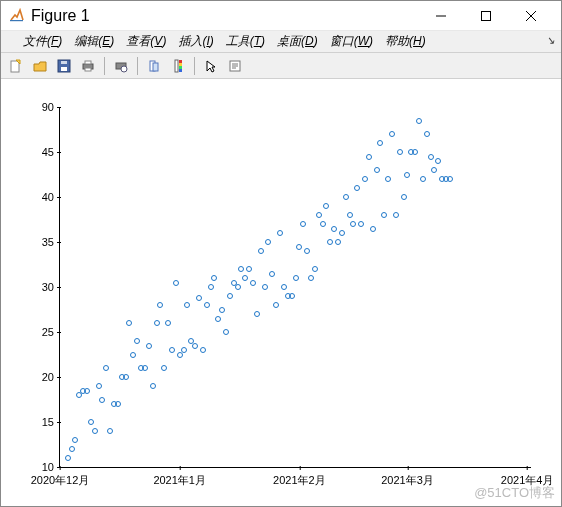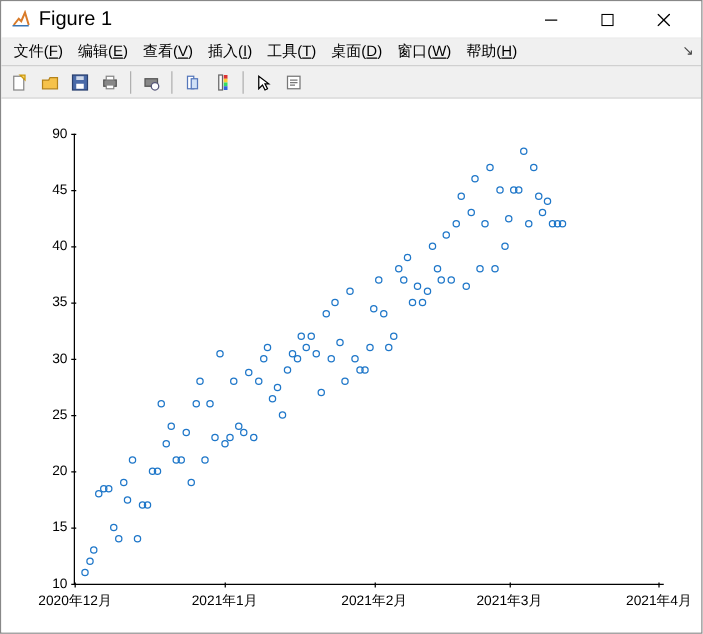--- a/index.html
+++ b/index.html
@@ -28,25 +28,26 @@
   .titlebar .spacer { flex: 1; }
   .win-btn {
     width: 45px; height: 30px;
     display: flex; align-items: center; justify-content: center;
     color: #000; stroke: #000;
   }
   .menubar {
     height: 22px;
     display: flex;
     align-items: center;
-    padding: 0 4px;
+    padding: 0 16px;
     gap: 0;
     background: #f0f0f0;
     border-bottom: 1px solid #d0d0d0;
     position: relative;
+    font-style: italic;
   }
   .menu-item {
     padding: 2px 6px;
     font-size: 12px;
     color: #000;
     cursor: default;
   }
   .menu-item u { text-decoration: underline; }
   .menubar .arrow {
     position: absolute; right: 6px; top: 3px;
@@ -329,13 +330,14 @@
       <div class="pt" style="left: 76.2295%; bottom: 96.25%;"></div>
       <div class="pt" style="left: 77.0492%; bottom: 80%;"></div>
       <div class="pt" style="left: 77.8689%; bottom: 92.5%;"></div>
       <div class="pt" style="left: 78.6885%; bottom: 86.25%;"></div>
       <div class="pt" style="left: 79.5082%; bottom: 82.5%;"></div>
       <div class="pt" style="left: 80.3279%; bottom: 85%;"></div>
       <div class="pt" style="left: 81.1475%; bottom: 80%;"></div>
       <div class="pt" style="left: 81.9672%; bottom: 80%;"></div>
       <div class="pt" style="left: 82.7869%; bottom: 80%;"></div>
     </div>
+  <div class="watermark">@51CTO博客</div>
 </div>
 
 </body></html>

